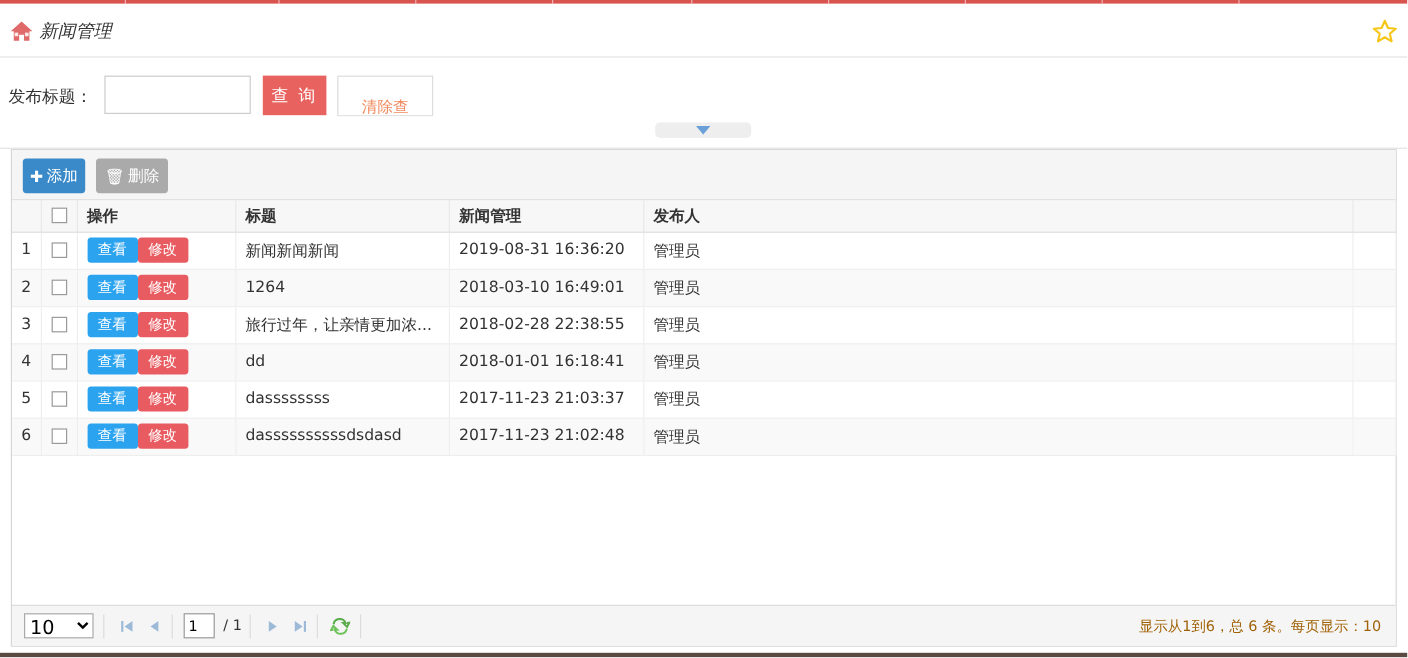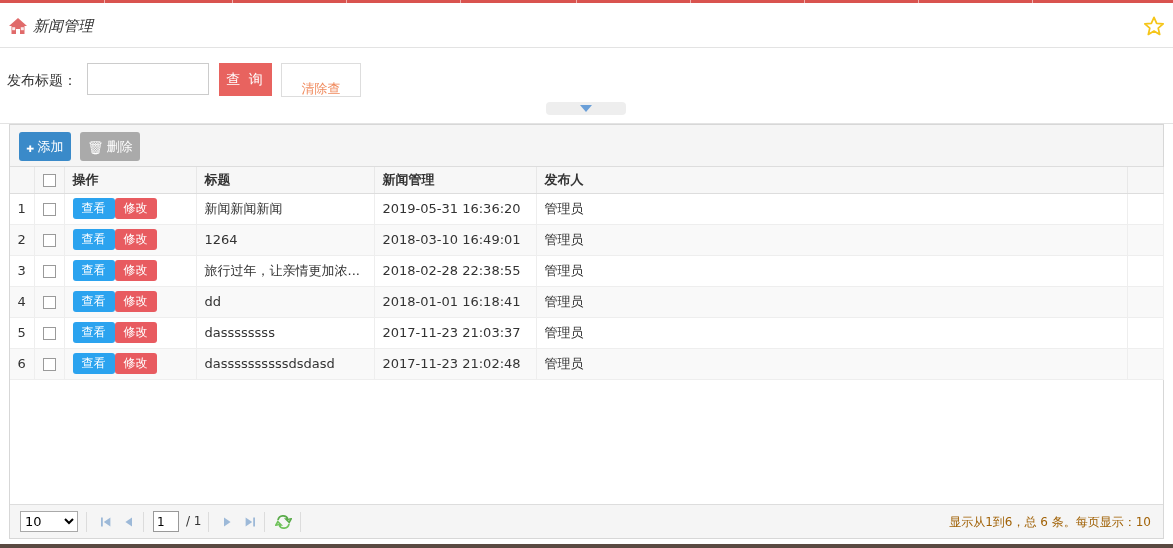--- a/index.html
+++ b/index.html
@@ -155,21 +155,21 @@
   }
   .tb-btn {
     position: absolute;
     top: 7px;
     height: 29px;
     border: none;
     border-radius: 3px;
     font-size: 13px;
     color: #ffffff;
     cursor: pointer;
-    font-family: Liberation Mono, monospace;
+    font-family: Liberation Serif, serif;
     padding: 0;
   }
   .tb-add {
     left: 9px;
     width: 52px;
     background: #3a8ac9;
   }
   .tb-del {
     left: 70px;
     width: 60px;
@@ -253,21 +253,21 @@
     left: 0; bottom: 0;
     width: 1153px; height: 34px;
     background: #f5f5f5;
     border-top: 1px solid #dddddd;
     box-sizing: border-box;
   }
   .pg-select {
     position: absolute;
     left: 10px; top: 6px;
     width: 58px; height: 21px;
-    font-size: 13px;
+    font-size: 16px;
     font-family: "DejaVu Sans", "Liberation Sans", sans-serif;
     border: 1px solid #a9a9a9;
     background: #ffffff;
     box-sizing: border-box;
   }
   .pg-sep {
     position: absolute;
     top: 7px;
     width: 1px; height: 20px;
     background: #dcdcdc;
@@ -391,21 +391,21 @@
           <th>发布人</th>
           <th></th>
         </tr>
       </thead>
       <tbody>
           <tr class="odd">
             <td class="c-num">1</td>
             <td class="c-chk"><span class="chk"></span></td>
             <td><span class="row-btn view">查看</span><span class="row-btn edit">修改</span></td>
             <td>新闻新闻新闻</td>
-            <td>2019-05-31 16:36:20</td>
+            <td>2019-08-31 16:36:20</td>
             <td>管理员</td>
             <td></td>
           </tr>
           <tr class="even">
             <td class="c-num">2</td>
             <td class="c-chk"><span class="chk"></span></td>
             <td><span class="row-btn view">查看</span><span class="row-btn edit">修改</span></td>
             <td>1264</td>
             <td>2018-03-10 16:49:01</td>
             <td>管理员</td>

